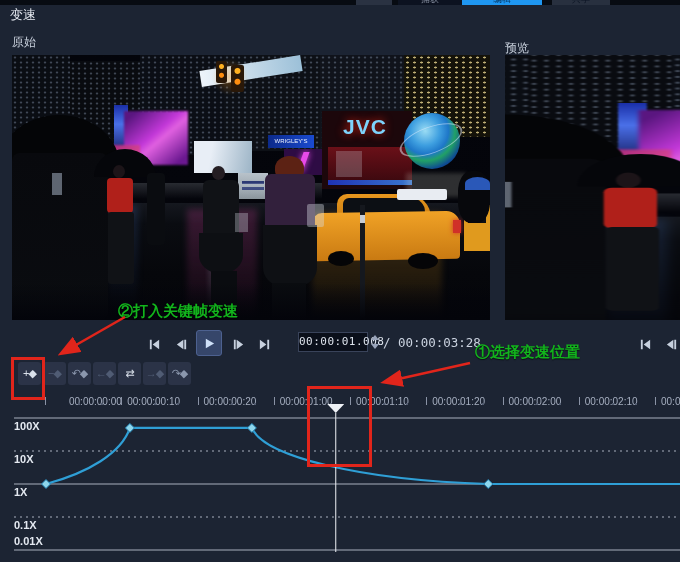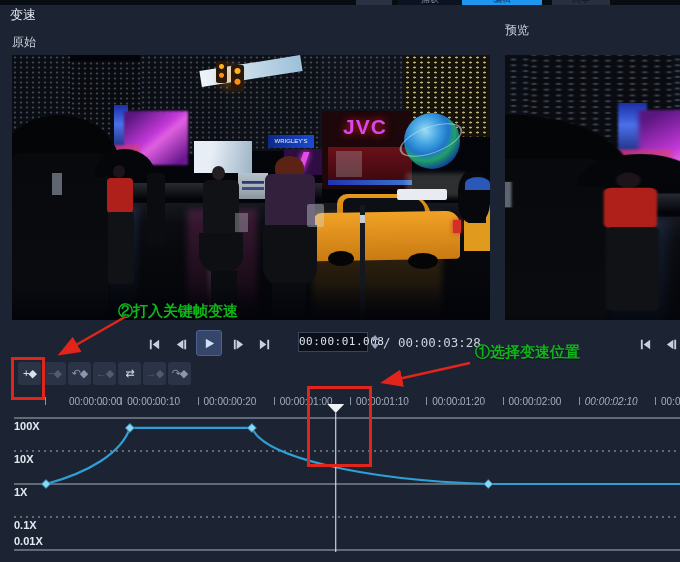--- a/index.html
+++ b/index.html
@@ -55,21 +55,21 @@
 
 <div class="abs" id="topstrip">
   <div class="tb" style="left:356px;width:36px;background:#2a3242"></div>
   <div class="tb" style="left:398px;width:64px;background:#0c1220;color:#8a93a4"><span>捕获</span></div>
   <div class="tb" style="left:462px;width:80px;background:#1f97f2;color:#083a66"><span>编辑</span></div>
   <div class="tb" style="left:552px;width:58px;background:#28303f;color:#0c1424"><span>共享</span></div>
 </div>
 
 <div class="abs" id="pagetitle">变速</div>
 <div class="abs panel-label" style="left:12px;top:34px">原始</div>
-<div class="abs panel-label" style="left:505px;top:22px">预览</div>
+<div class="abs panel-label" style="left:505px;top:40px">预览</div>
 
 <div class="abs vpanel" id="vleft">
     <div class="scene-host">
   <div class="s" style="left:0;top:0;width:478px;height:265px;background:linear-gradient(#03040a,#05060c)"></div>
   <div class="s win" style="left:0;top:0;width:58px;height:118px;background-color:#0a0d13"></div>
   <div class="s" style="left:116px;top:26px;width:6px;height:26px;background:linear-gradient(#2a6cf0,#0a1a50);box-shadow:0 0 6px #2a6cf0"></div>
   <div class="s win" style="left:58px;top:6px;width:70px;height:106px;background-color:#090b10"></div>
   <div class="s win" style="left:128px;top:0;width:84px;height:100px;background-color:#0b0e15"></div>
   <div class="s win" style="left:212px;top:0;width:96px;height:96px;background-color:#0d1016"></div>
   <div class="s win" style="left:308px;top:0;width:84px;height:100px;background-color:#10131b"></div>
@@ -80,21 +80,21 @@
   <div class="s" style="left:219px;top:10px;width:13px;height:27px;border-radius:2px;background:#2a1808;background-image:radial-gradient(circle at 50% 22%,#ffb020 2.5px,transparent 3.5px),radial-gradient(circle at 50% 62%,#ff8e10 2.5px,transparent 3.5px)"></div>
   <div class="s" style="left:102px;top:50px;width:14px;height:48px;background:linear-gradient(#1a2fa8,#4a70e8 40%,#18206a)"></div>
   <div class="s" style="left:112px;top:56px;width:64px;height:54px;background:linear-gradient(140deg,#5a1680 10%,#c238d8 45%,#e060e0 55%,#6a1890 90%);filter:blur(1px)"></div>
   <div class="s" style="left:94px;top:90px;width:34px;height:20px;background:linear-gradient(120deg,#a02878,#e04898);filter:blur(1px)"></div>
   <div class="s" style="left:182px;top:86px;width:58px;height:32px;background:linear-gradient(100deg,#e8eef6 30%,#9cb4c6)"></div>
   <div class="s" style="left:256px;top:80px;width:46px;height:13px;background:linear-gradient(90deg,#0c2a8a,#1a4ad0);color:#eef3ff;font-size:6px;line-height:13px;text-align:center;overflow:hidden"><span>WRIGLEY'S</span></div>
   <div class="s" style="left:272px;top:94px;width:38px;height:26px;background:#2e0c44;overflow:hidden">
         <i class="s" style="left:16px;top:3px;width:6px;height:20px;background:#e84ae8;transform:skewX(-20deg);box-shadow:0 0 6px #e84ae8"></i>
       </div>
   <div class="s" style="left:310px;top:56px;width:90px;height:78px;background:#1c070b"></div>
-  <div class="s" style="left:318px;top:60px;width:70px;height:28px;color:#d946ef;font-size:21px;font-weight:bold;letter-spacing:1px;text-align:center;text-shadow:0 0 8px rgba(255,40,20,.9)"><span>JVC</span></div>
+  <div class="s" style="left:318px;top:60px;width:70px;height:28px;color:#7dd3fc;font-size:21px;font-weight:bold;letter-spacing:1px;text-align:center;text-shadow:0 0 8px rgba(255,40,20,.9)"><span>JVC</span></div>
   <div class="s" style="left:316px;top:92px;width:84px;height:38px;background:linear-gradient(#6a1018,#38080e)">
         <i class="s" style="left:8px;top:4px;width:26px;height:26px;background:rgba(210,220,230,.25)"></i>
         <i class="s" style="left:0;top:33px;width:84px;height:5px;background:linear-gradient(90deg,#1a3ad0,#3a8af0);opacity:.85"></i>
       </div>
   <div class="s" style="left:392px;top:58px;width:56px;height:56px;border-radius:50%;background:radial-gradient(circle at 38% 32%,#9adcf4 0%,#3e9fe0 28%,#1e77c8 45%,#21a066 58%,#0e4a92 75%,#072247 100%)">
         <i class="s" style="left:-6px;top:-6px;width:66px;height:66px;border:2px solid rgba(230,240,255,.5);border-radius:50%;transform:rotate(-20deg) scaleY(.4)"></i>
       </div>
   <div class="s" style="left:22px;top:74px;width:34px;height:15px;background:#0f7a36;border:1px solid #cfd8d2;color:#eafcef;font-size:8px;line-height:13px;text-align:center"><span>7 Av</span></div>
   <div class="s" style="left:226px;top:118px;width:30px;height:26px;background:linear-gradient(#b8c2ca,#8a949c)">
         <i class="s" style="left:4px;top:8px;width:22px;height:3px;background:#2c3a74"></i>
@@ -254,21 +254,21 @@
     <div class="tickdot" style="left: 406px;"></div>
     <div class="tickline" style="left: 426.25px;"></div>
     <div class="ticklabel" style="left: 432.25px;">00:00:01:20</div>
     <div class="tickdot" style="left: 459.25px;"></div>
     <div class="tickdot" style="left: 482.25px;"></div>
     <div class="tickline" style="left: 502.5px;"></div>
     <div class="ticklabel" style="left: 508.5px;">00:00:02:00</div>
     <div class="tickdot" style="left: 535.5px;"></div>
     <div class="tickdot" style="left: 558.5px;"></div>
     <div class="tickline" style="left: 578.75px;"></div>
-    <div class="ticklabel" style="left: 584.75px; font-style: italic;">00:00:02:10</div>
+    <div class="ticklabel" style="left: 584.75px;">00:00:02:10</div>
     <div class="tickdot" style="left: 611.75px;"></div>
     <div class="tickdot" style="left: 634.75px;"></div>
     <div class="tickline" style="left: 655px;"></div>
     <div class="ticklabel" style="left: 661px;">00:00:02:20</div>
   </div>
 
 <svg id="graphsvg" viewBox="0 412 680 142">
     <line x1="14" y1="418" x2="680" y2="418" stroke="#c2c9d6" stroke-width="1" opacity="0.85"></line>
     <text x="14" y="430" fill="#e4e9f1" font-size="11" font-weight="600" font-family="Liberation Sans, sans-serif">100X</text>
     <line x1="14" y1="451" x2="680" y2="451" stroke="#c2c9d6" stroke-width="1" opacity="0.85" stroke-dasharray="2 4"></line>

